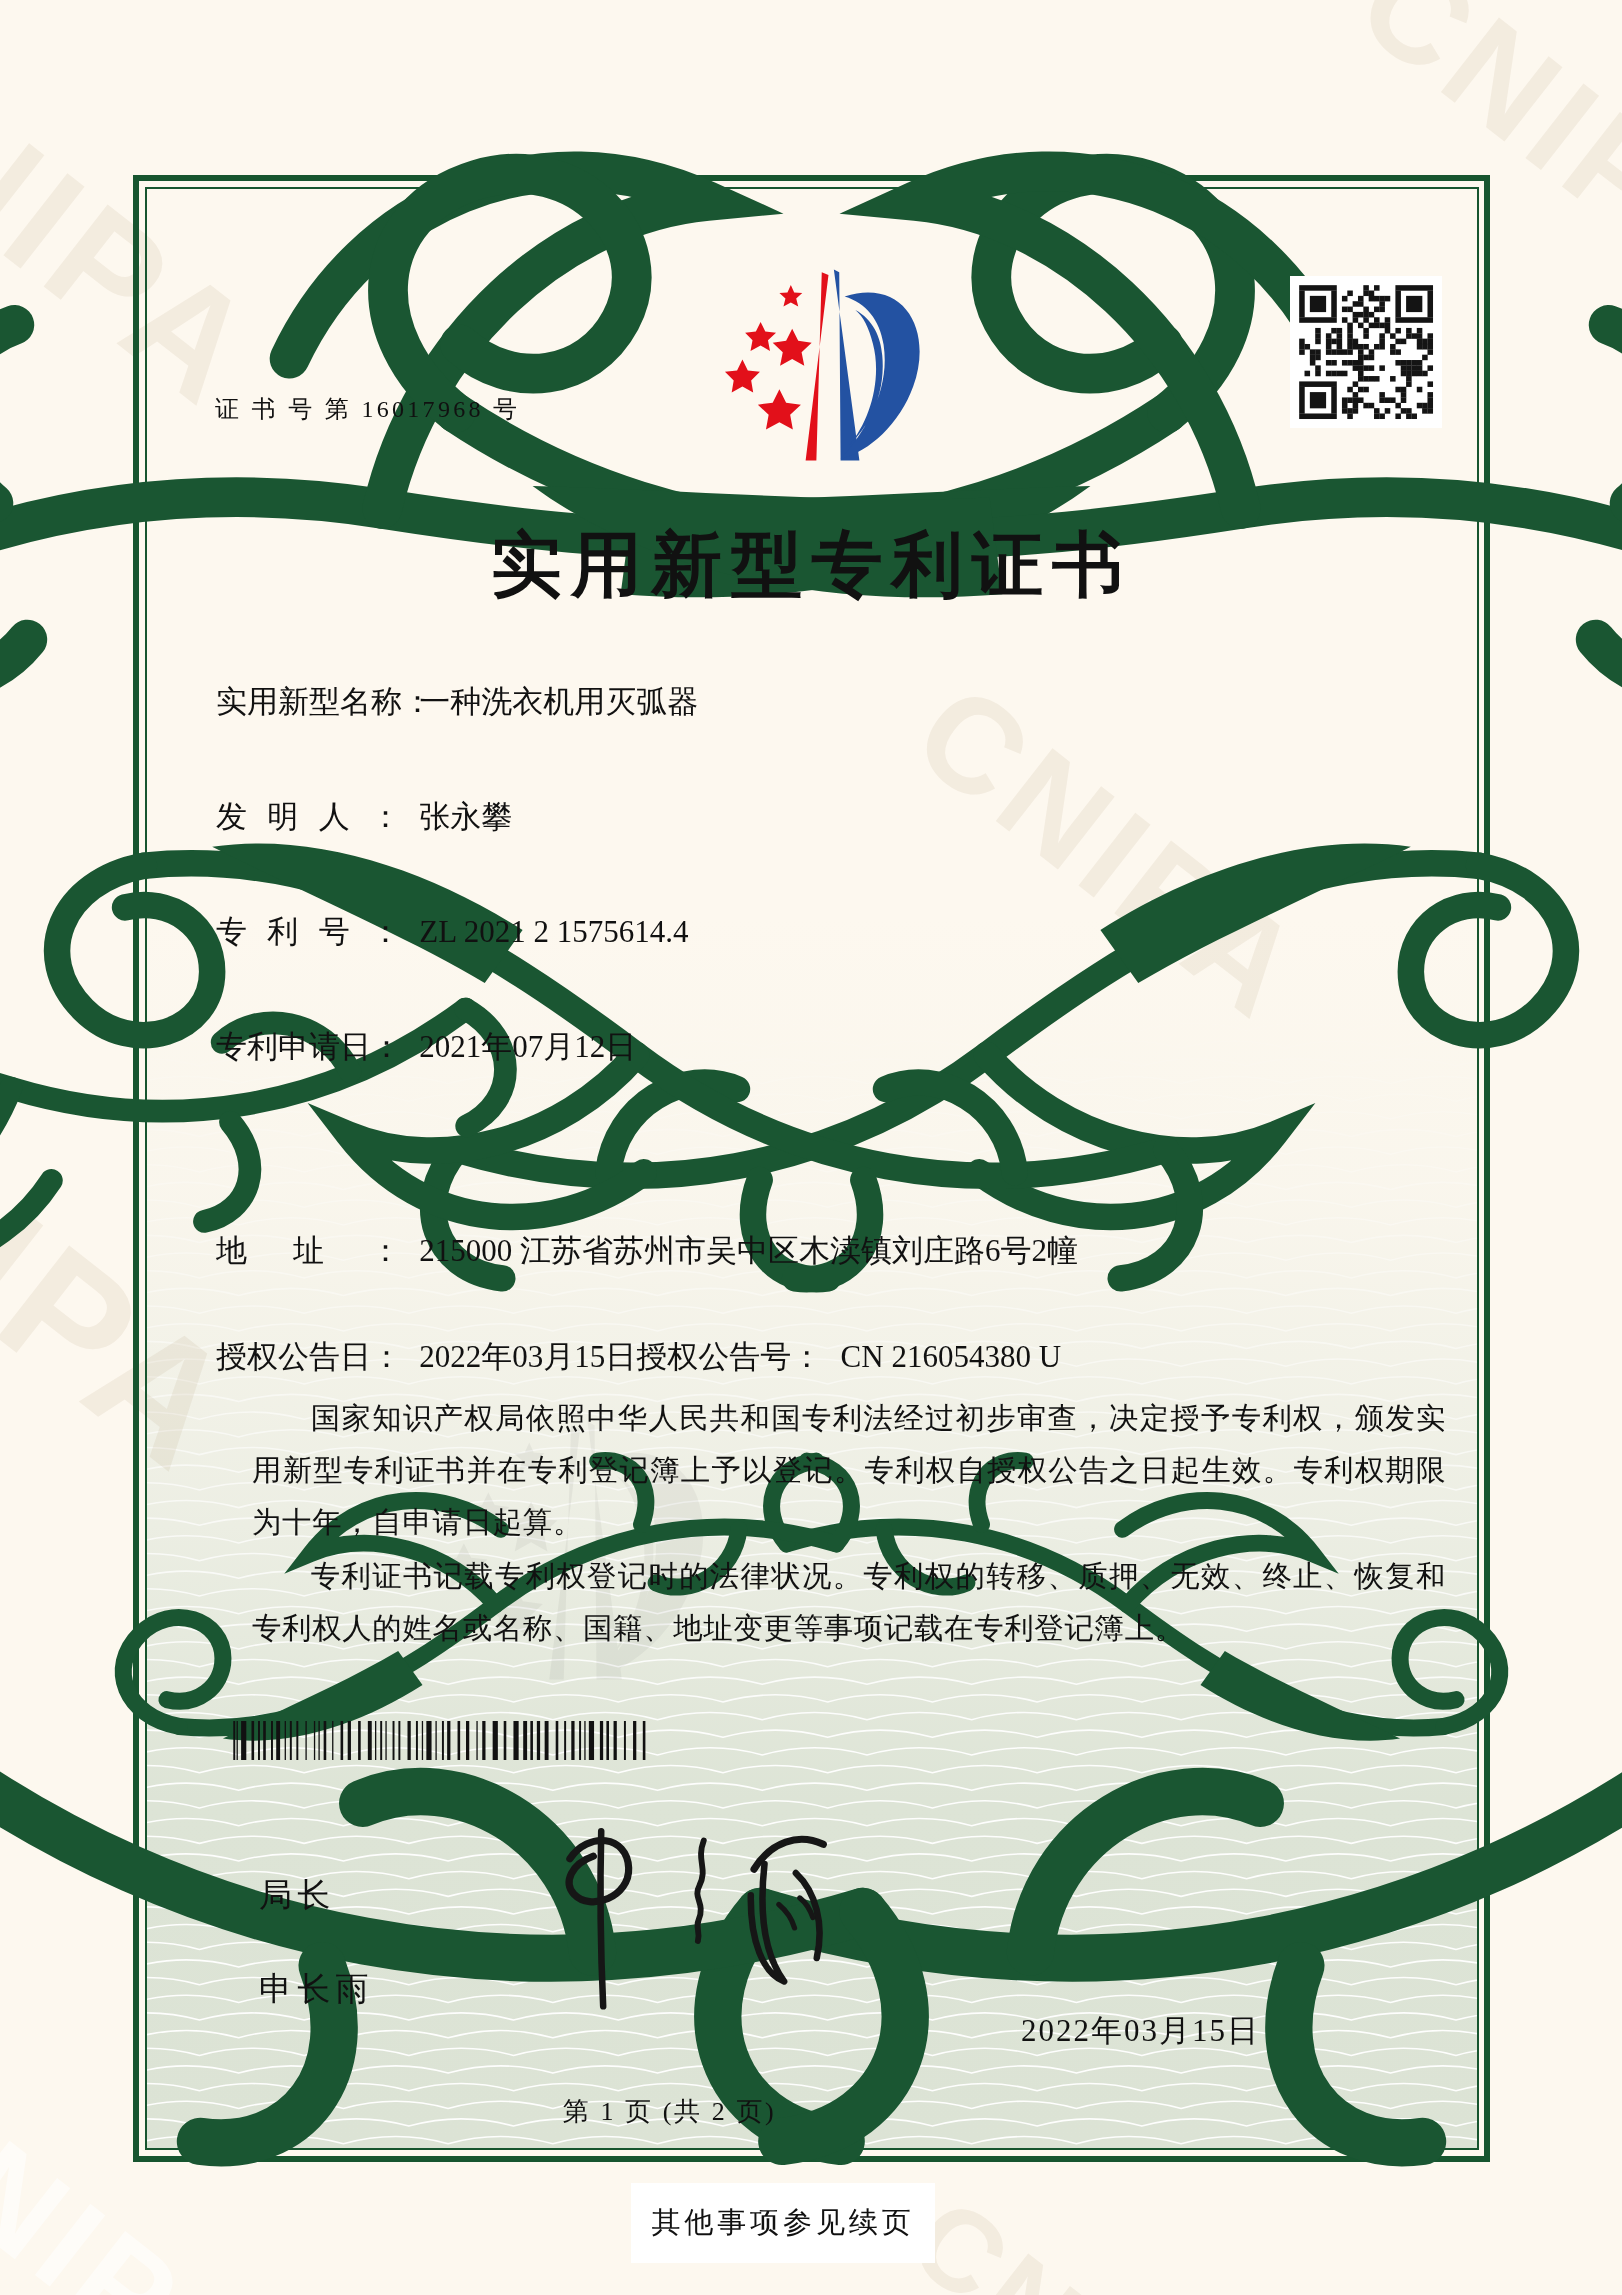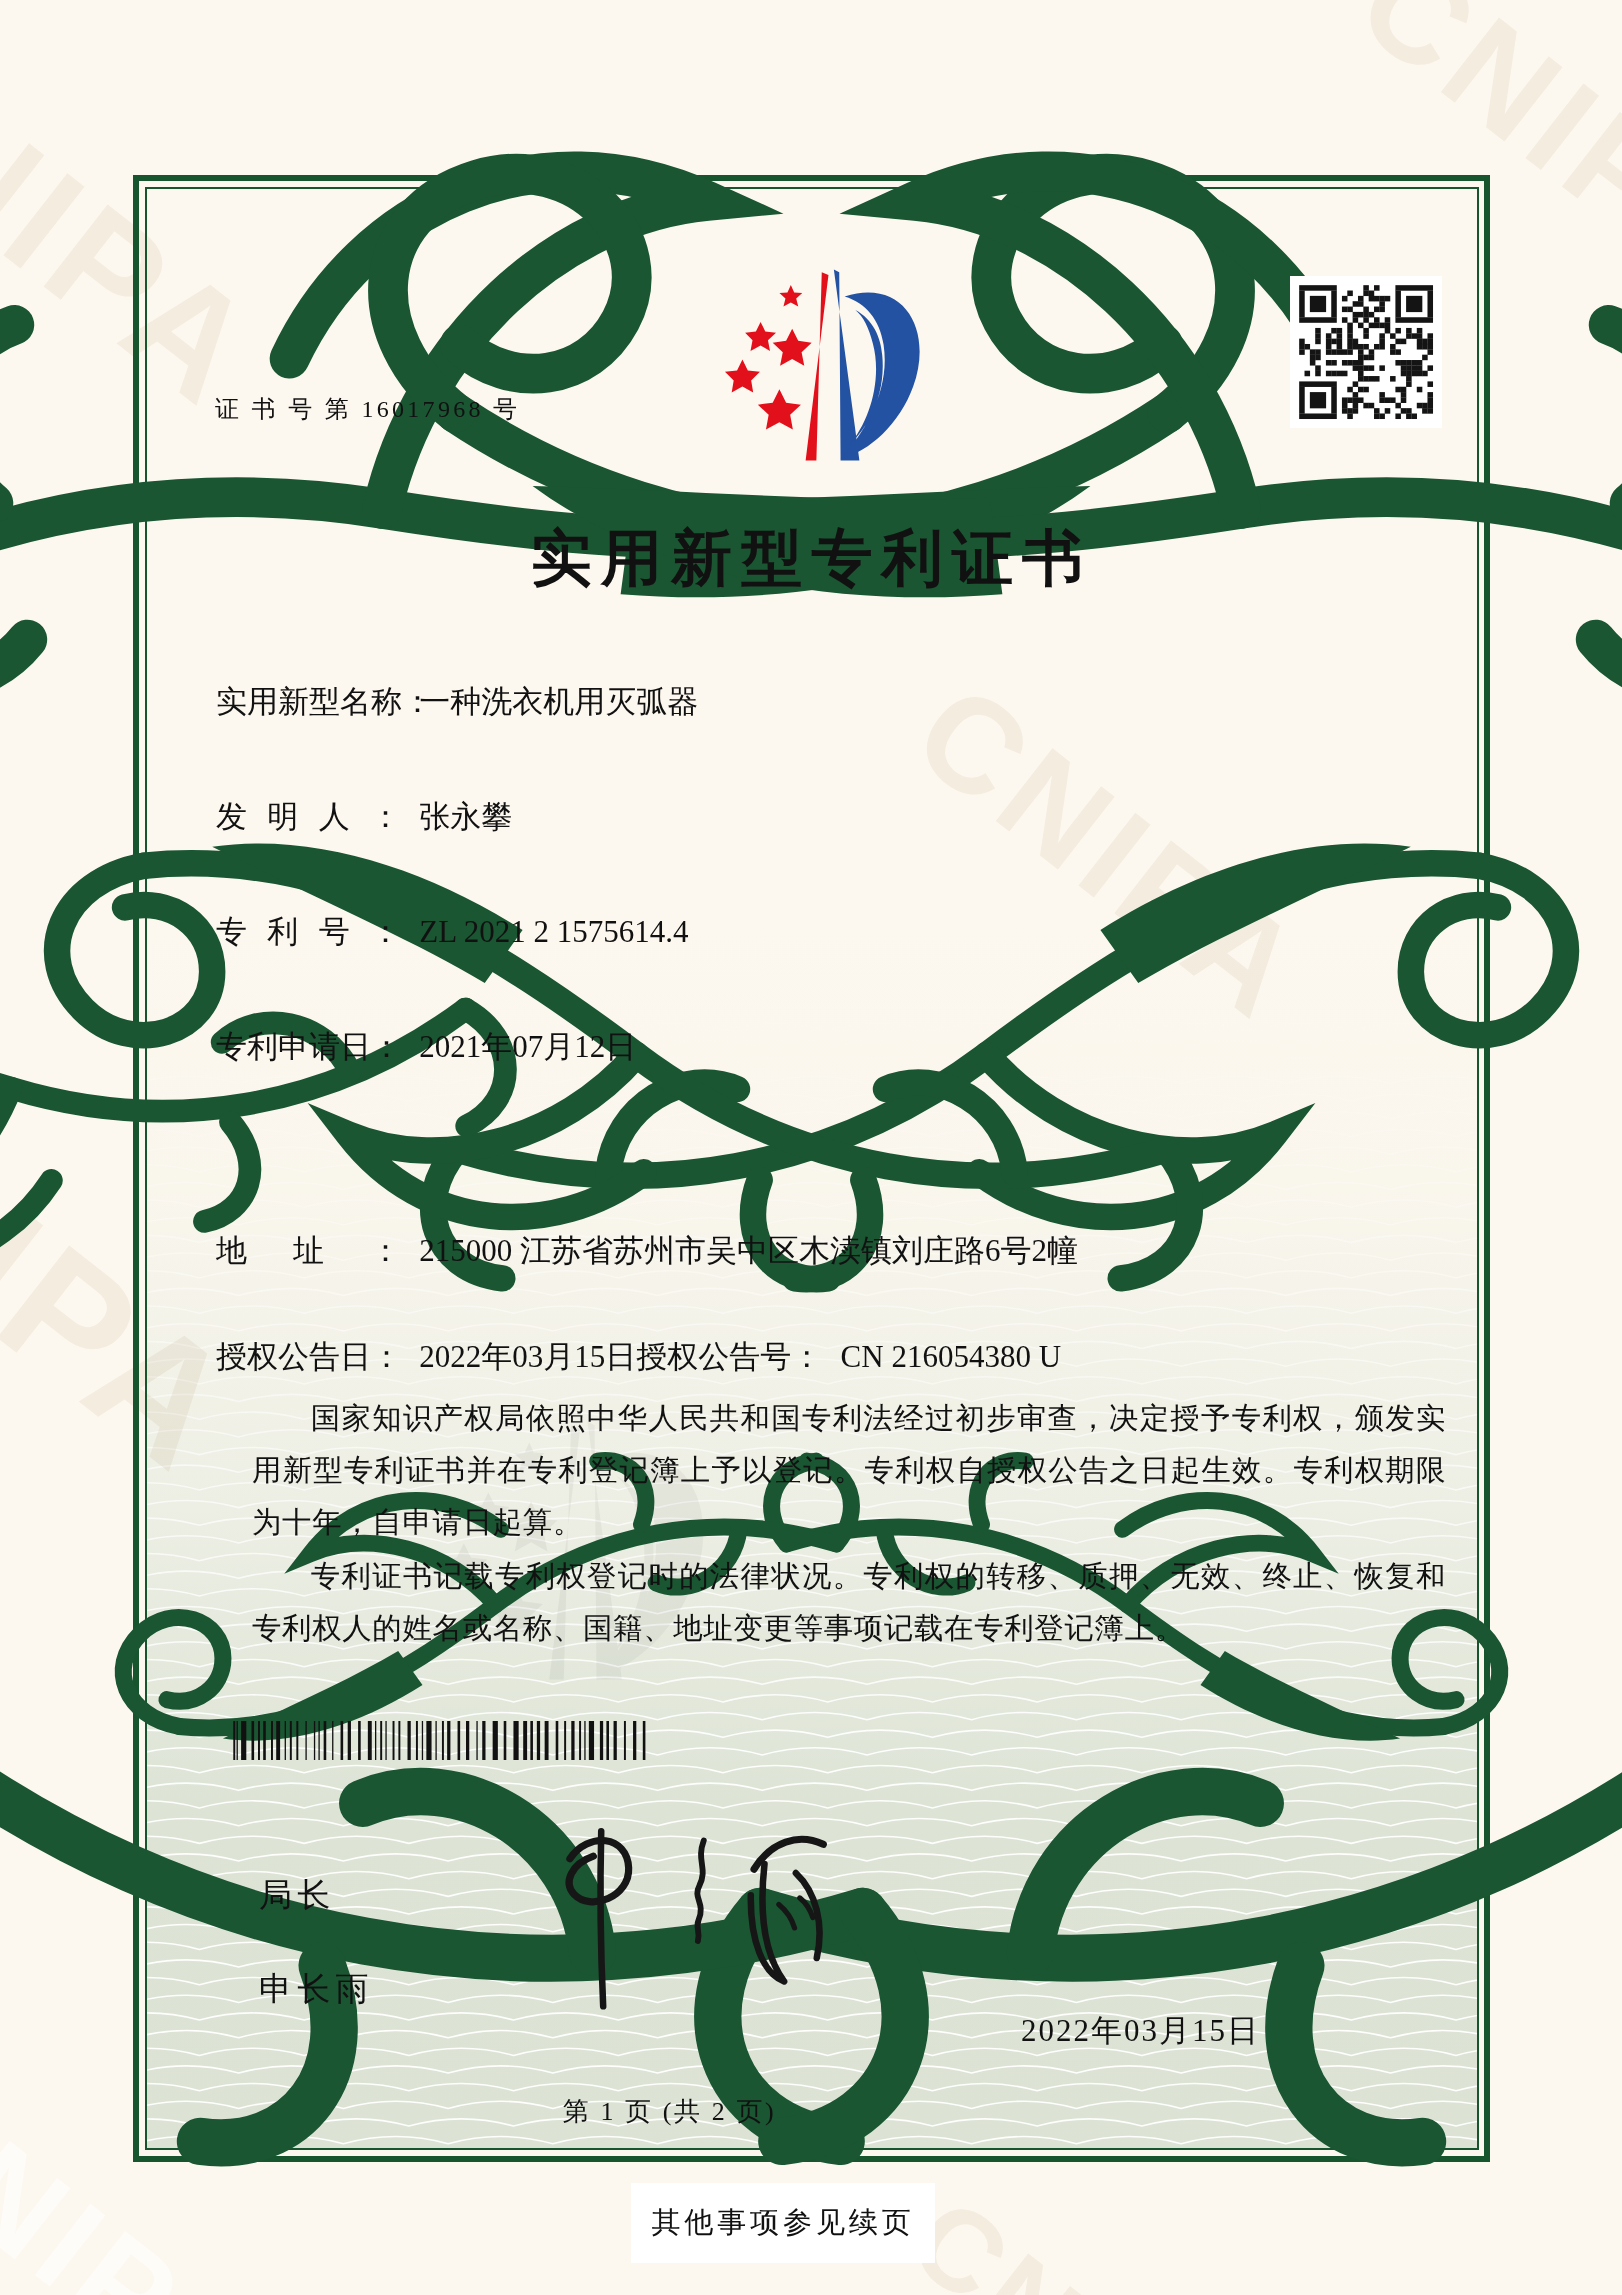--- a/index.html
+++ b/index.html
@@ -20,21 +20,21 @@
       font-weight:bold;letter-spacing:0.06em;transform-origin:0 0;transform:rotate(38deg);
       white-space:nowrap;pointer-events:none;}
   .wm-beige{color:rgba(182,163,130,0.14);}
   .wm-white{color:rgba(255,255,255,0.55);}
   .logo-wm{position:absolute;opacity:0.06;filter:grayscale(100%);pointer-events:none;}
   
   .cert-no{position:absolute;left:215px;top:393px;font-size:24px;letter-spacing:3.3px;}
   .logo{position:absolute;left:690px;top:257px;width:242px;height:216px;}
   .qr-box{position:absolute;left:1290px;top:276px;width:152px;height:152px;background:#fff;}
   .title{position:absolute;left:0;top:518px;width:1623px;text-align:center;
-         font-size:61px;font-weight:bold;letter-spacing:9.2px;}
+         font-size:71px;font-weight:bold;letter-spacing:9.2px;}
   
   .row{position:absolute;left:216px;font-size:31px;white-space:nowrap;}
   .lbl{display:inline-block;width:185px;text-align:justify;text-align-last:justify;}
   .val{margin-left:18.3px;}
   .grant2{}
   .grant2 .lbl{width:auto;text-align-last:auto;}
   
   .body-text{position:absolute;left:216px;width:1194px;font-size:29.4px;line-height:52px;
     text-align:justify;text-indent:2em;letter-spacing:0.7px;margin-left:36px;}
   

